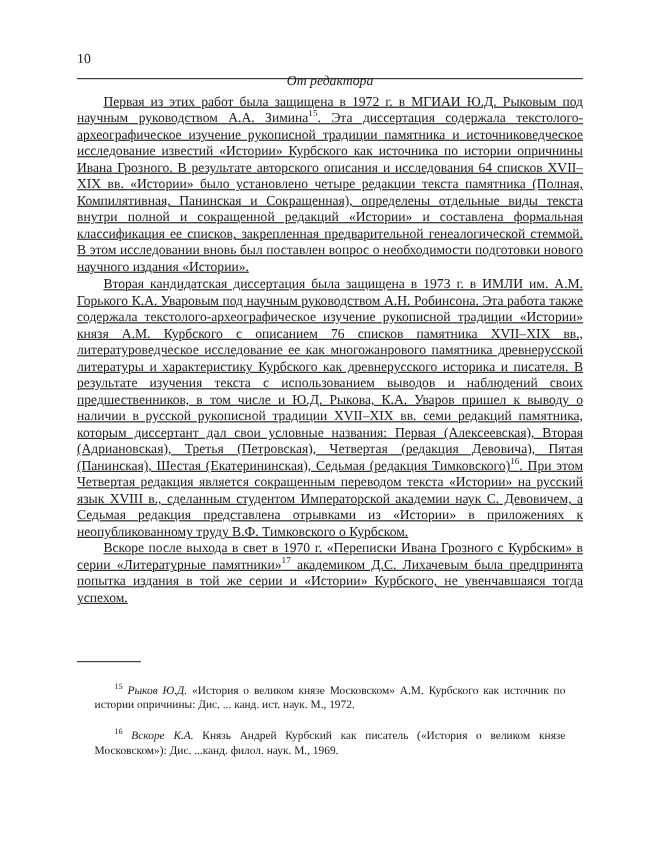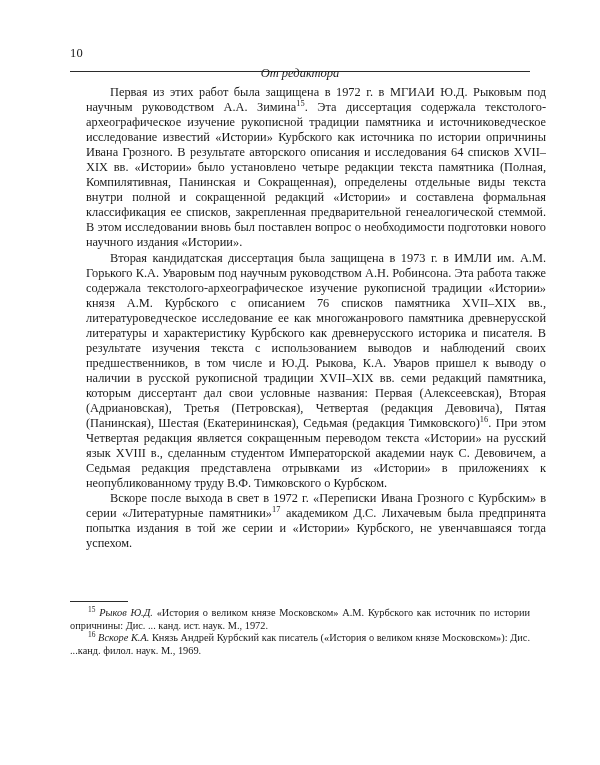--- a/index.html
+++ b/index.html
@@ -50,28 +50,29 @@
     position: absolute;
     left: 70px;
     top: 71px;
     width: 460px;
     height: 1px;
     background: #2b2b2b;
   }
   
   .body-text {
     position: absolute;
-    left: 86px;
+    left: 70px;
     top: 85px;
     width: 460px;
     font-size: 12.35px;
     line-height: 15.05px;
     text-align: justify;
     text-justify: inter-word;
     hyphens: manual;
+    text-decoration: underline;
   }
   .body-text p {
     margin: 0;
     text-indent: 24px;
   }
   sup {
     font-size: 0.68em;
     vertical-align: super;
     line-height: 0;
   }
@@ -88,21 +89,21 @@
     position: absolute;
     left: 70px;
     top: 607px;
     width: 460px;
     font-size: 10.35px;
     line-height: 12.55px;
     text-align: justify;
     text-justify: inter-word;
   }
   .footnotes p {
-    margin: 0;
+    margin: 16px;
     text-indent: 18px;
   }
   .footnotes i, .body-text i {
     font-style: italic;
   }
   .fn-num {
     font-size: 0.72em;
     vertical-align: super;
     line-height: 0;
   }
@@ -115,21 +116,21 @@
   <div class="running-head">
     <span class="folio">10</span>
     <span class="head-title">От редактора</span>
   </div>
 
   <div class="head-rule"></div>
 
   <div class="body-text" id="body-text">
       <p><span>Первая из этих работ была защищена в 1972 г. в МГИАИ Ю.Д. Рыковым под научным руководством А.А. Зимина</span><sup>15</sup><span>. Эта диссертация содержала текстолого-археографическое изучение рукописной традиции памятника и источниковедческое исследование известий «Истории» Курбского как источника по истории опричнины Ивана Грозного. В результате авторского описания и исследования 64 списков XVII–XIX вв. «Истории» было установлено четыре редакции текста памятника (Полная, Компилятивная, Панинская и Сокращенная), определены отдельные виды текста внутри полной и сокращенной редакций «Истории» и составлена формальная классификация ее списков, закрепленная предварительной генеалогической стеммой. В этом исследовании вновь был поставлен вопрос о необходимости подготовки нового научного издания «Истории».</span></p>
       <p><span>Вторая кандидатская диссертация была защищена в 1973 г. в ИМЛИ им. А.М. Горького К.А. Уваровым под научным руководством А.Н. Робинсона. Эта работа также содержала текстолого-археографическое изучение рукописной традиции «Истории» князя А.М. Курбского с описанием 76 списков памятника XVII–XIX вв., литературоведческое исследование ее как многожанрового памятника древнерусской литературы и характеристику Курбского как древнерусского историка и писателя. В результате изучения текста с использованием выводов и наблюдений своих предшественников, в том числе и Ю.Д. Рыкова, К.А. Уваров пришел к выводу о наличии в русской рукописной традиции XVII–XIX вв. семи редакций памятника, которым диссертант дал свои условные названия: Первая (Алексеевская), Вторая (Адриановская), Третья (Петровская), Четвертая (редакция Девовича), Пятая (Панинская), Шестая (Екатерининская), Седьмая (редакция Тимковского)</span><sup>16</sup><span>. При этом Четвертая редакция является сокращенным переводом текста «Истории» на русский язык XVIII в., сделанным студентом Императорской академии наук С. Девовичем, а Седьмая редакция представлена отрывками из «Истории» в приложениях к неопубликованному труду В.Ф. Тимковского о Курбском.</span></p>
-      <p><span>Вскоре после выхода в свет в 1972 г. «Переписки Ивана Грозного с Курбским» в серии «Литературные памятники»</span><sup>17</sup><span> академиком Д.С. Лихачевым была предпринята попытка издания в той же серии и «Истории» Курбского, не увенчавшаяся тогда успехом.</span></p>
+      <p><span>Вскоре после выхода в свет в 1970 г. «Переписки Ивана Грозного с Курбским» в серии «Литературные памятники»</span><sup>17</sup><span> академиком Д.С. Лихачевым была предпринята попытка издания в той же серии и «Истории» Курбского, не увенчавшаяся тогда успехом.</span></p>
     </div>
 
   <div class="footnote-rule"></div>
 
   <div class="footnotes" id="footnotes">
       <p><span class="fn-num">15</span> <i>Рыков Ю.Д.</i><span> «История о великом князе Московском» А.М. Курбского как источник по истории опричнины: Дис. ... канд. ист. наук. М., 1972.</span></p>
       <p><span class="fn-num">16</span> <i>Вскоре К.А.</i><span> Князь Андрей Курбский как писатель («История о великом князе Московском»): Дис. ...канд. филол. наук. М., 1969.</span></p>
     </div>
 
 </div>

